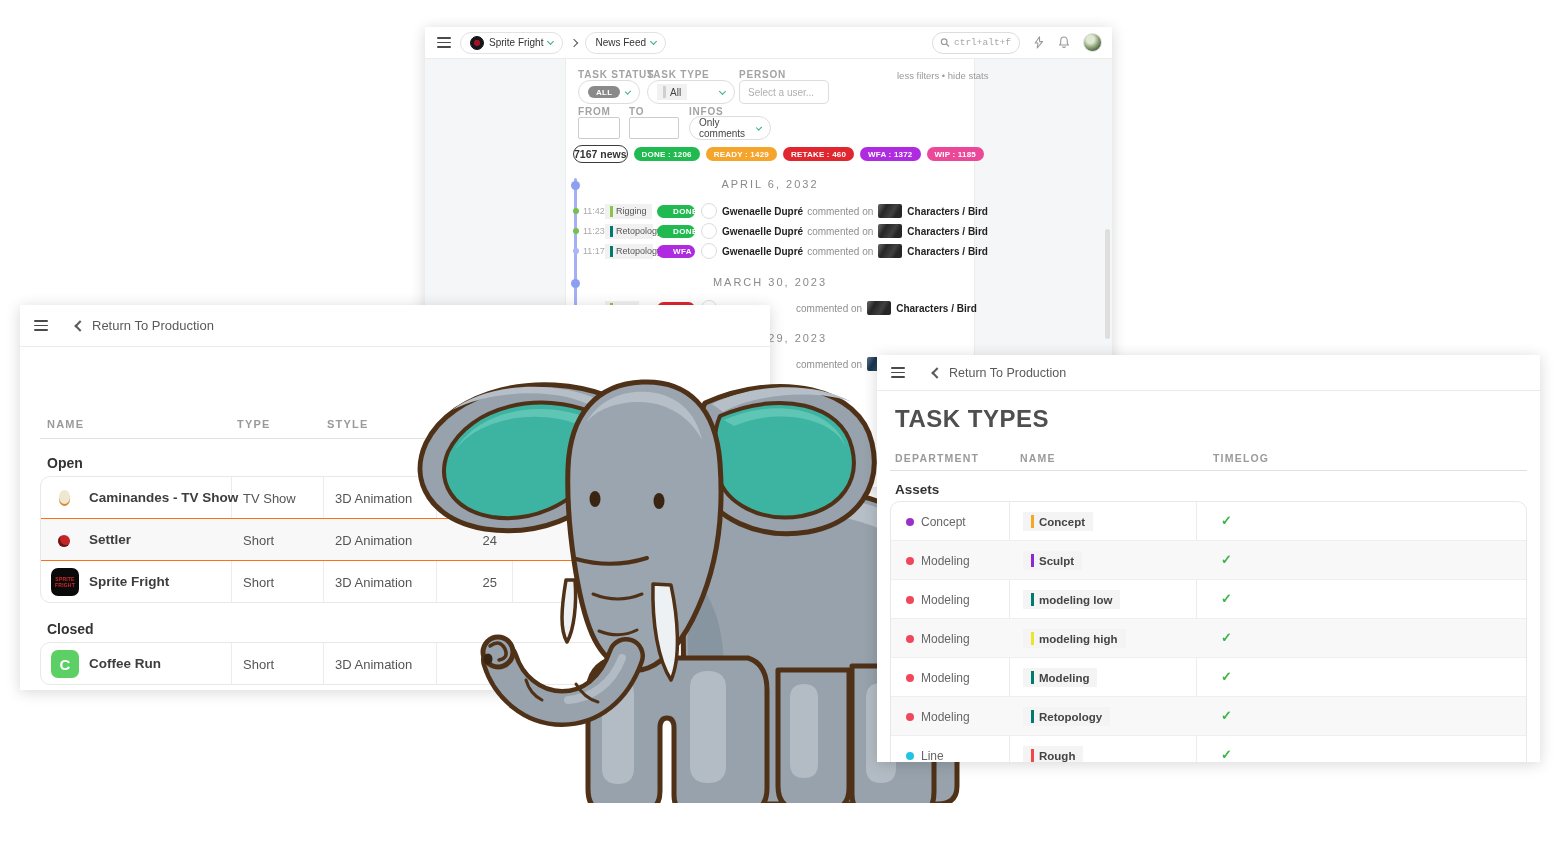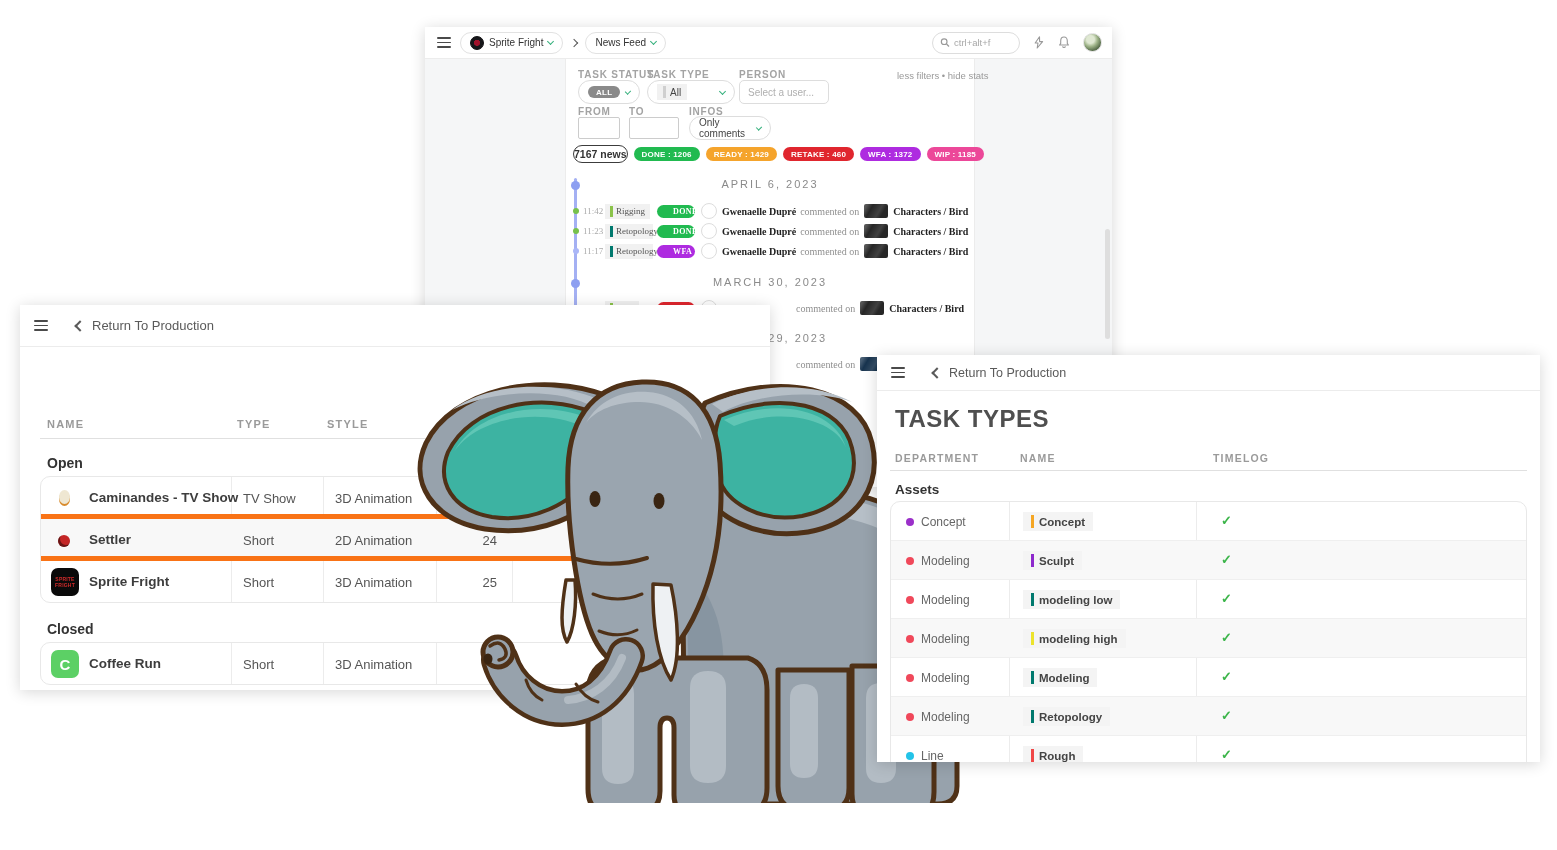--- a/index.html
+++ b/index.html
@@ -19,21 +19,21 @@
   .chev-right { width:6px; height:6px; border-right:1.7px solid #555; border-bottom:1.7px solid #555; transform:rotate(-45deg); }
   .back-chev  { width:8px; height:8px; border-left:2px solid #5a5a5a; border-bottom:2px solid #5a5a5a; transform:rotate(45deg); }
 
   
   .wt-header { position:relative; height:32px; background:#fff; border-bottom:1px solid #ececec; display:flex; align-items:center; z-index:5; }
   .wt-header .burger { margin-left:12px; }
   .pill-select { display:flex; align-items:center; gap:5px; height:22px; border:1px solid #e2e2e2; border-radius:11px; padding:0 9px; background:#fff; cursor:pointer; }
   .pill-select .txt { font-size:10px; color:#333; }
   .prod-logo { width:14px; height:14px; border-radius:50%; background:radial-gradient(circle at 50% 48%, #a0122b 0 34%, #17171a 38%); border:1px solid #0d0d0f; }
   .wt-search { display:flex; align-items:center; gap:4px; height:22px; width:88px; border:1px solid #ddd; border-radius:11px; padding:0 7px; margin-left:auto; }
-  .wt-search input { border:none; outline:none; width:58px; font-size:9.5px; color:#555; font-family:Liberation Sans, sans-serif; }
+  .wt-search input { border:none; outline:none; width:58px; font-size:9.5px; color:#555; font-family:Liberation Mono, monospace; }
   .wt-search input::placeholder { color:#a8a8a8; }
   .hd-ic { margin-left:13px; cursor:pointer; display:flex; }
   .hd-avatar { width:19px; height:19px; border-radius:50%; margin-left:13px; margin-right:10px; cursor:pointer;
     background:radial-gradient(circle at 38% 32%, #dfe8d2 0 25%, #9fb489 45%, #5d7350 70%, #3c4c36); border:1px solid #e0e0e0; }
 
   .wt-body { position:absolute; left:0; right:0; top:32px; bottom:0; background:#f5f6f7; }
   .wt-panel { position:absolute; left:140px; width:410px; top:0; bottom:0; background:#fff; border-left:1px solid #ececec; border-right:1px solid #ececec; }
   .wt-scrollbar { position:absolute; right:2px; top:170px; width:5px; height:110px; border-radius:3px; background:#dedede; }
 
   .flt-label { position:absolute; font-size:10px; font-weight:bold; letter-spacing:.8px; color:#a3a3a3; }
@@ -51,21 +51,21 @@
 
   .stats-row { position:absolute; left:148px; top:86px; display:flex; align-items:center; gap:6px; }
   .stat-total { font-size:10.5px; font-weight:bold; color:#333; border:1.6px solid #3c3c3c; border-radius:11px; padding:2px 0; background:#fff; cursor:pointer; }
   .stat-badge { font-size:8px; font-weight:bold; color:#fff; border-radius:9px; padding:2.5px 8px; letter-spacing:.2px; cursor:pointer; white-space:nowrap; }
 
   .timeline { position:absolute; left:149px; width:2.5px; top:119px; bottom:0; background:#a4b0f3; border-radius:2px; }
   .tdot { position:absolute; left:146px; width:9px; height:9px; border-radius:50%; }
   .edot { position:absolute; left:147.5px; width:6px; height:6px; border-radius:50%; }
 
   .feed-date { position:absolute; left:140px; width:410px; text-align:center; font-size:11px; letter-spacing:2px; color:#8a8a8a; }
-  .feed-row { position:absolute; left:158px; height:16px; display:flex; align-items:center; cursor:pointer;font-family:Liberation Serif, serif; }
+  .feed-row { position:absolute; left:158px; height:16px; display:flex; align-items:center; cursor:pointer; }
   .f-time { width:18px; text-align:right; font-size:9px; color:#aaa; flex:none; }
   .f-chipslot { width:48px; margin-left:4px; flex:none; display:flex; }
   .chip { display:inline-flex; align-items:center; gap:3px; background:#f1f1f1; padding:2px 5px; min-width:34px; }
   .chip i { width:3px; height:11px; flex:none; }
   .chip .txt { font-size:9px; color:#555; white-space:nowrap; }
   .f-status { margin-left:4px; width:38px; flex:none; text-align:center; font-size:8px; font-weight:bold; color:#fff; border-radius:8px; padding:2px 16px; letter-spacing:.4px; }
   .f-avatar { margin-left:6px; width:16px; height:16px; flex:none; border-radius:50%;
     background:radial-gradient(circle at 36% 30%, #ece0d0 0 28%, #b99a74 52%, #6e4f35 80%, #4e3category220); border:1px solid #ddd; }
   .f-author { margin-left:5px; min-width:70px; font-size:10px; font-weight:bold; color:#222; white-space:nowrap; }
   .f-action { margin-left:4px; font-size:10px; color:#8f8f8f; white-space:nowrap; }
@@ -79,21 +79,21 @@
   .sub-header .back { display:flex; align-items:center; gap:8px; margin-left:28px; cursor:pointer; }
   .sub-header .back .txt { font-size:13px; color:#5a5a5a; }
   .page-title { position:absolute; font-weight:bold; color:#4f4f4f; letter-spacing:.5px; }
   .col-h { position:absolute; font-size:11px; font-weight:bold; letter-spacing:1.2px; color:#9a9a9a; }
   .hrule { position:absolute; border-top:1px solid #e0e0e0; }
   .sect-label { position:absolute; font-size:14px; font-weight:bold; color:#333; }
   .card { position:absolute; border:1px solid #e8e8e8; border-radius:10px; background:#fff; overflow:hidden; }
   .vline { position:absolute; top:0; bottom:0; width:1px; background:#ececec; }
 
   
-  .p-row { position:relative; height:42px; border-bottom:5px solid #f97316; cursor:pointer; }
+  .p-row { position:relative; height:42px; border-bottom:1px solid #f97316; cursor:pointer; }
   .p-row:last-child { border-bottom:none; }
   .p-row.alt { background:#f8f8f8; }
   .p-icon { position:absolute; left:10px; top:7px; width:28px; height:28px; border-radius:7px; overflow:hidden; }
   .p-name { position:absolute; left:48px; top:13px; font-size:13.5px; font-weight:bold; color:#3d3d3d; white-space:nowrap; }
   .p-type { position:absolute; left:202px; top:14px; font-size:13px; color:#555; }
   .p-style{ position:absolute; left:294px; top:14px; font-size:13px; color:#555; }
   .p-fps  { position:absolute; left:395px; top:14px; width:61px; text-align:right; font-size:13px; color:#555; }
   .ic-caminandes { background:linear-gradient(140deg,#d9c98f 0%,#b3a06a 30%,#74824e 65%,#49573a 100%); position:relative; }
   .ic-caminandes::after { content:""; position:absolute; left:8px; top:6px; width:11px; height:14px; border-radius:50%; background:#efe7d2; box-shadow:0 2px 0 #d88a2b; }
   .ic-settler { background:#37373a; position:relative; }
@@ -197,21 +197,21 @@
       <div class="timeline"></div>
       <span class="tdot" style="top: 122px; background-color: rgb(141, 159, 241);"></span>
       <span class="edot" style="top: 149px; background-color: rgb(118, 193, 75);"></span>
       <span class="edot" style="top: 169px; background-color: rgb(118, 193, 75);"></span>
       <span class="edot" style="top: 189px; background-color: rgb(170, 182, 247);"></span>
       <span class="tdot" style="top: 220px; background-color: rgb(141, 159, 241);"></span>
       <span class="edot" style="top: 246px; background-color: rgb(118, 193, 75);"></span>
       <span class="tdot" style="top: 276px; background-color: rgb(141, 159, 241);"></span>
       <span class="edot" style="top: 302px; background-color: rgb(118, 193, 75);"></span>
 
-      <div class="feed-date" style="top:119px">APRIL 6, 2023</div>
+      <div class="feed-date" style="top:119px">APRIL 6, 2032</div>
 
       <div class="feed-row" style="top:144px">
         <span class="f-time">11:42</span>
         <span class="f-chipslot">
             <span class="chip">
               <i style="background-color: rgb(139, 195, 74);"></i>
               <span class="txt">Rigging</span>
             </span>
           </span>
         <span class="f-status" style="background-color: rgb(33, 186, 80);">DONE</span>

